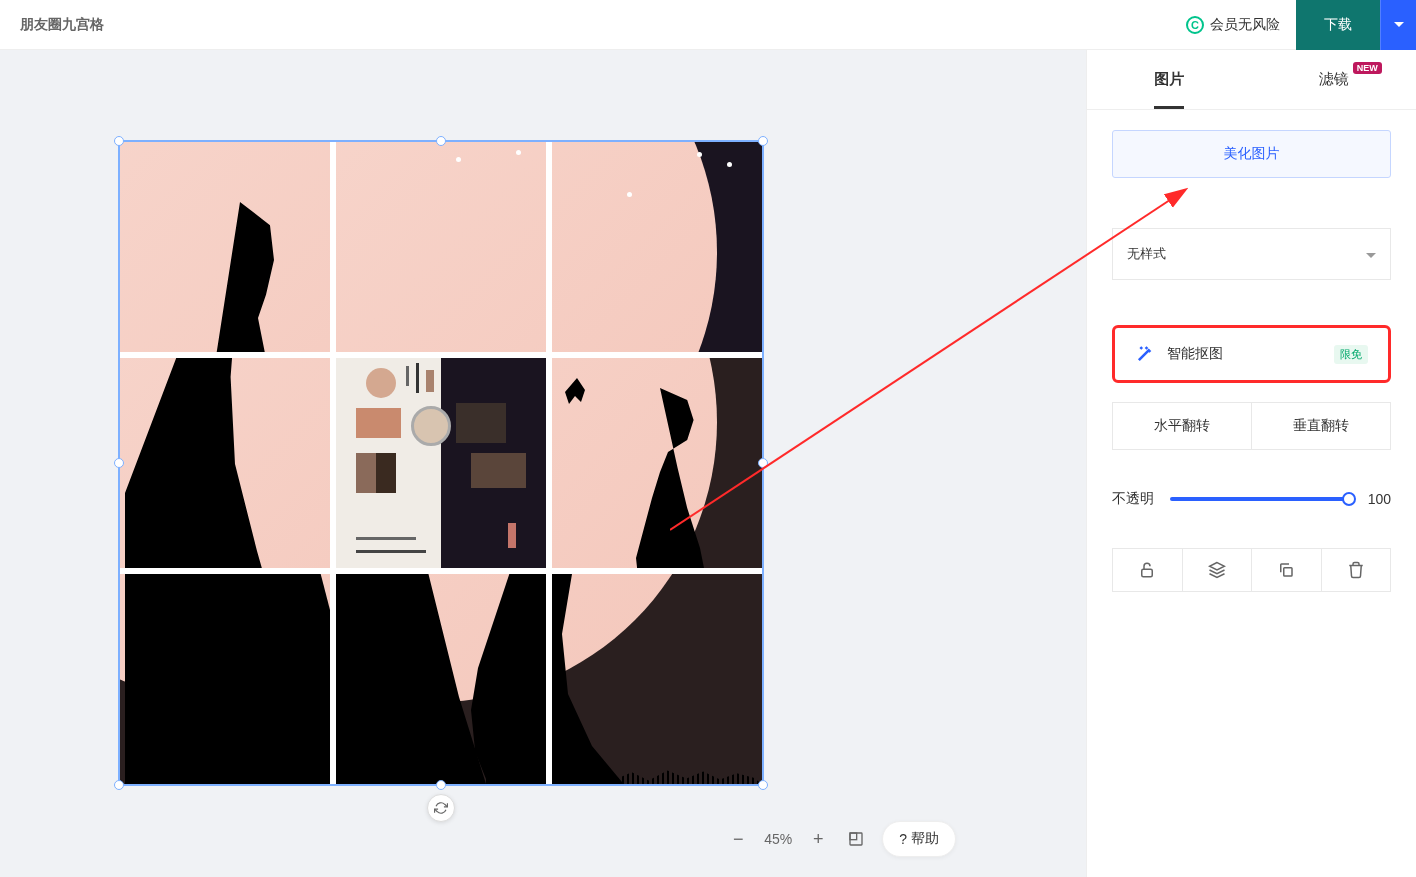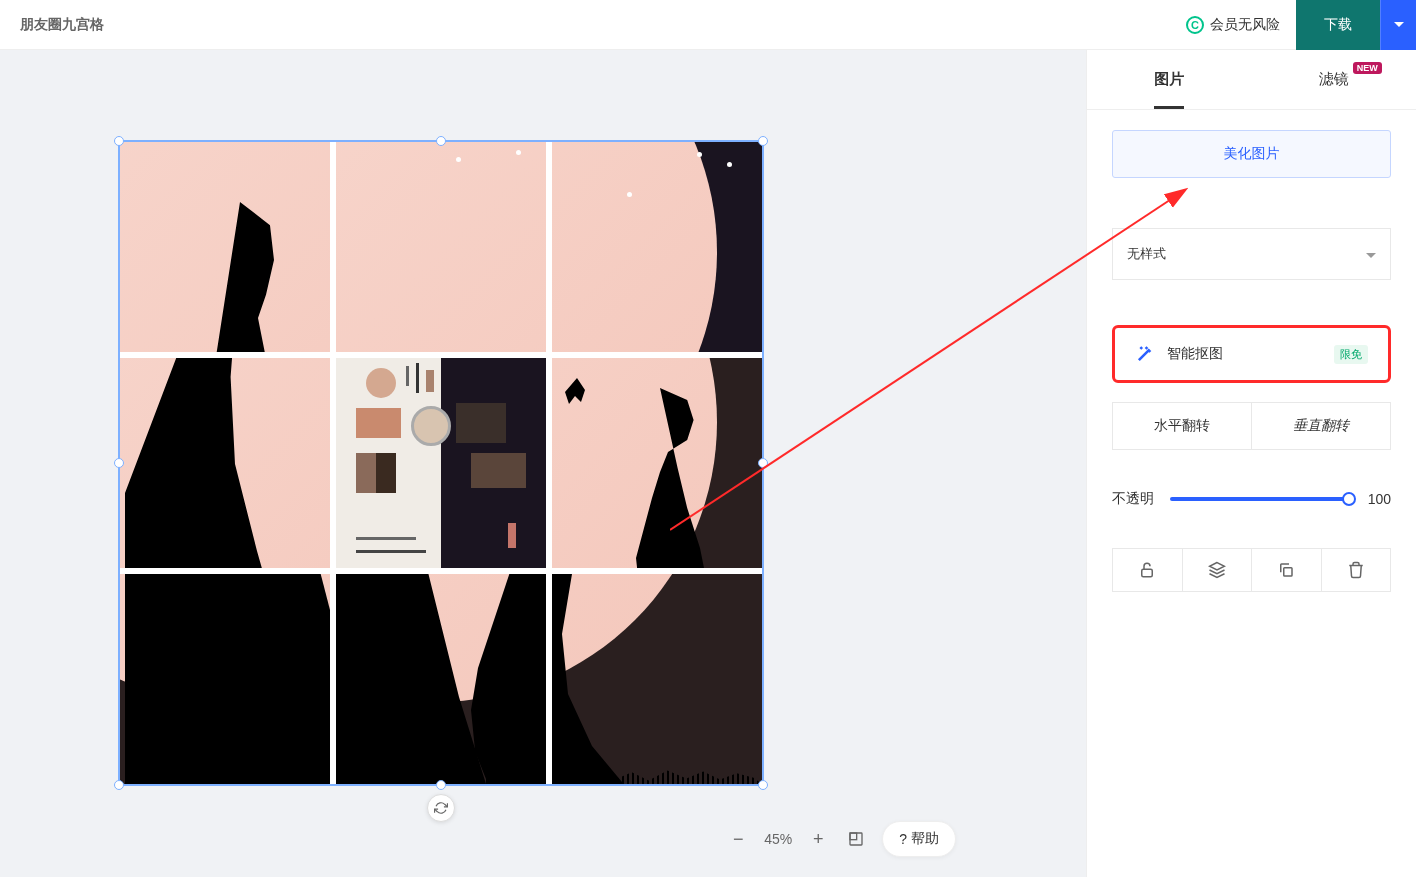--- a/index.html
+++ b/index.html
@@ -58,21 +58,21 @@
     
     .tool-box { border: 3px solid #ff2a2a; border-radius: 6px; display: flex; flex-direction: column; margin-top: 25px; padding: 0; }
     .tool-row { display: flex; align-items: center; gap: 12px; padding: 16px 20px; cursor: pointer; position: relative; }
     .tool-row + .tool-row { border-top: none; }
     .tool-icon { width: 20px; height: 20px; display: flex; align-items: center; justify-content: center; }
     .tool-label { color: #333; font-size: 14px; flex: 1; }
     .tool-tag { background: #e8f8f0; color: #00a86b; font-size: 11px; padding: 2px 6px; border-radius: 3px; }
     
     .flip-row { display: flex; border: 1px solid #e8e8e8; margin-top: -1px; }
     .flip-btn { flex: 1; padding: 14px 0; text-align: center; cursor: pointer; color: #333; font-size: 14px; }
-    .flip-btn + .flip-btn { border-left: 1px solid #e8e8e8; font-style: italic; }
+    .flip-btn + .flip-btn { border-left: 1px solid #e8e8e8; }
     
     .opacity-row { display: flex; align-items: center; gap: 12px; margin-top: 20px; justify-content: center; }
     .opacity-label { color: #333; font-size: 14px; min-width: 46px; }
     .slider-track { flex: 1; height: 4px; background: #2a60ff; position: relative; border-radius: 2px; }
     .slider-thumb { position: absolute; right: 0; top: 50%; transform: translate(50%, -50%); width: 14px; height: 14px; background: #fff; border: 2px solid #2a60ff; border-radius: 50%; cursor: pointer; }
     .opacity-val { color: #333; font-size: 14px; min-width: 30px; text-align: right; }
     
     .action-icons { display: flex; justify-content: space-between; margin-top: 20px; border: 1px solid #e8e8e8; }
     .action-icon { flex: 1; padding: 12px 0; display: flex; align-items: center; justify-content: center; cursor: pointer; color: #666; }
     .action-icon + .action-icon { border-left: 1px solid #e8e8e8; }

